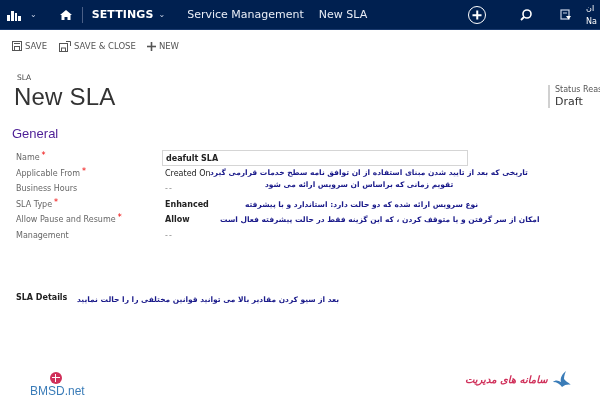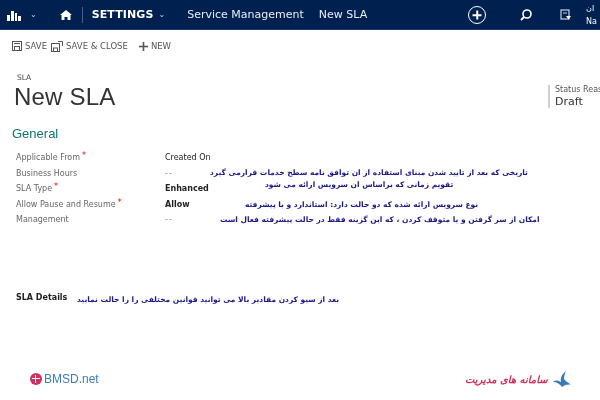--- a/index.html
+++ b/index.html
@@ -21,52 +21,52 @@
     .nav-plus::before, .nav-plus::after { content: ""; position: absolute; background: #fff; left: 50%; top: 50%; transform: translate(-50%,-50%); }
     .nav-plus::before { width: 9px; height: 1.5px; }
     .nav-plus::after { width: 1.5px; height: 9px; }
     .nav-search { margin-right: 27px; width: 14px; height: 14px; }
     .nav-filter { margin-right: 14px; width: 12px; height: 12px; }
     .nav-user { width: 14px; font-size: 8px; line-height: 13px; color: #fff; overflow: hidden; white-space: nowrap; }
 
     .toolbar { position: absolute; left: 0; top: 34px; height: 24px; display: flex; align-items: center; font-size: 8.5px; color: #555; }
     .tb-btn { display: flex; align-items: center; cursor: pointer; }
     .tb-save { margin-left: 12px; }
-    .tb-saveclose { margin-left: 4px; }
+    .tb-saveclose { margin-left: 12px; }
     .tb-new { margin-left: 11px; }
     .tb-btn svg { margin-right: 3px; }
 
     .entity-label { position: absolute; left: 17px; top: 73px; font-size: 7.5px; color: #444; }
     .page-title { position: absolute; left: 14px; top: 83px; font-size: 24px; font-family: "Liberation Sans", sans-serif; color: #333; font-weight: normal; letter-spacing: 0.2px; }
 
     .status-box { position: absolute; left: 548px; top: 85px; border-left: 2px solid #d0d0d0; padding-left: 5px; }
     .status-label { font-size: 8px; color: #555; white-space: nowrap; }
     .status-value { font-size: 11px; color: #333; margin-top: 1px; }
 
-    .section-title { position: absolute; left: 12px; top: 126px; font-size: 13px; color: #0f766e; font-family: "Liberation Sans", sans-serif; }
+    .section-title { position: absolute; left: 12px; top: 126px; font-size: 13px; color: #4c1d95; font-family: "Liberation Sans", sans-serif; }
 
     .form { position: absolute; left: 16px; top: 151px; width: 460px; }
     .row { position: relative; height: 15.5px; }
     .row-label { position: absolute; left: 0; top: 2px; font-size: 8px; color: #666; white-space: nowrap; }
     .req { color: #e00; font-size: 8px; vertical-align: top; position: relative; top: -2px; margin-left: 2px; }
     .row-value { position: absolute; left: 149px; top: 2px; font-size: 8px; color: #222; white-space: nowrap; }
     .row-value.bold { font-weight: bold; }
     .row-value.empty { color: #888; letter-spacing: 1px; }
     .name-input { position: absolute; left: 146px; top: -1px; width: 306px; height: 16px; border: 1px solid #d5d5d5; font-size: 8px; font-weight: bold; color: #222; padding: 0 3px; font-family: "DejaVu Sans", sans-serif; background: #fff; outline: none; }
 
     .note { position: absolute; font-size: 7.5px; color: #1a1a8a; font-weight: bold; direction: rtl; white-space: nowrap; }
     .note-1 { left: 210px; top: 168px; }
     .note-1b { left: 265px; top: 180px; }
     .note-2 { left: 245px; top: 200px; }
     .note-3 { left: 220px; top: 215px; }
     .note-4 { left: 77px; top: 295px; }
 
     .sla-details { position: absolute; left: 16px; top: 293px; font-size: 8px; font-weight: bold; color: #222; }
 
-    .wm-left { position: absolute; left: 30px; top: 372px; display: flex; align-items: center; font-size: 12px; color: #3a7cb8; font-family: "Liberation Sans", sans-serif; }
+    .wm-left { position: absolute; left: 30px; top: 372px; display: flex; align-items: center; font-size: 12px; color: #3a7cb8; font-family: "Liberation Sans", sans-serif; flex-direction: column; }
     .wm-globe { width: 12px; height: 12px; border-radius: 50%; background: #d0305a; margin-right: 2px; position: relative; overflow: hidden; }
     .wm-globe::before { content: ""; position: absolute; left: 2px; top: 5px; width: 8px; height: 1px; background: #fff; }
     .wm-globe::after { content: ""; position: absolute; left: 5px; top: 2px; width: 1px; height: 8px; background: #fff; }
     .wm-right { position: absolute; left: 465px; top: 370px; display: flex; align-items: center; font-style: italic; }
     .wm-right-text { font-size: 10px; color: #d0305a; font-weight: bold; direction: rtl; }
     .wm-bird { margin-left: 4px; width: 20px; height: 18px; }
   </style>
 </head>
 <body>
 
@@ -134,20 +134,24 @@
 
 <div class="status-box">
   <div class="status-label">Status Reason</div>
   <div class="status-value">Draft</div>
 </div>
 
 <div class="section-title">General</div>
 
 <div class="form">
   <div class="row">
+    <span class="row-label"><span>Name</span><span class="req">*</span></span>
+    <input class="name-input" type="text" value="deafult SLA" style="">
+  </div>
+  <div class="row">
     <span class="row-label"><span>Applicable From</span><span class="req">*</span></span>
     <span class="row-value">Created On</span>
   </div>
   <div class="row">
     <span class="row-label">Business Hours</span>
     <span class="row-value empty">--</span>
   </div>
   <div class="row">
     <span class="row-label"><span>SLA Type</span><span class="req">*</span></span>
     <span class="row-value bold">Enhanced</span>

